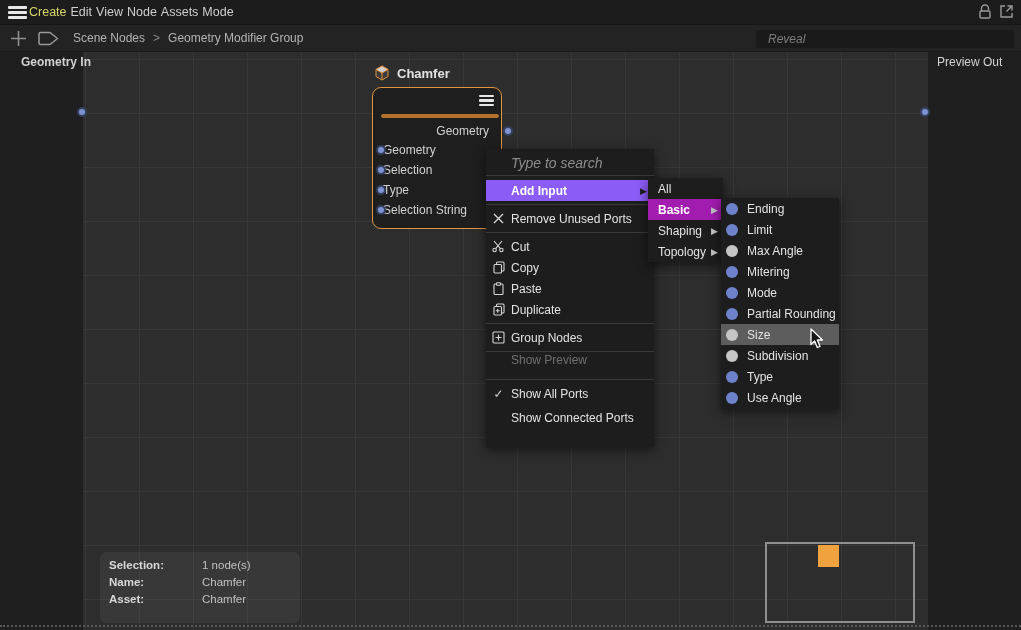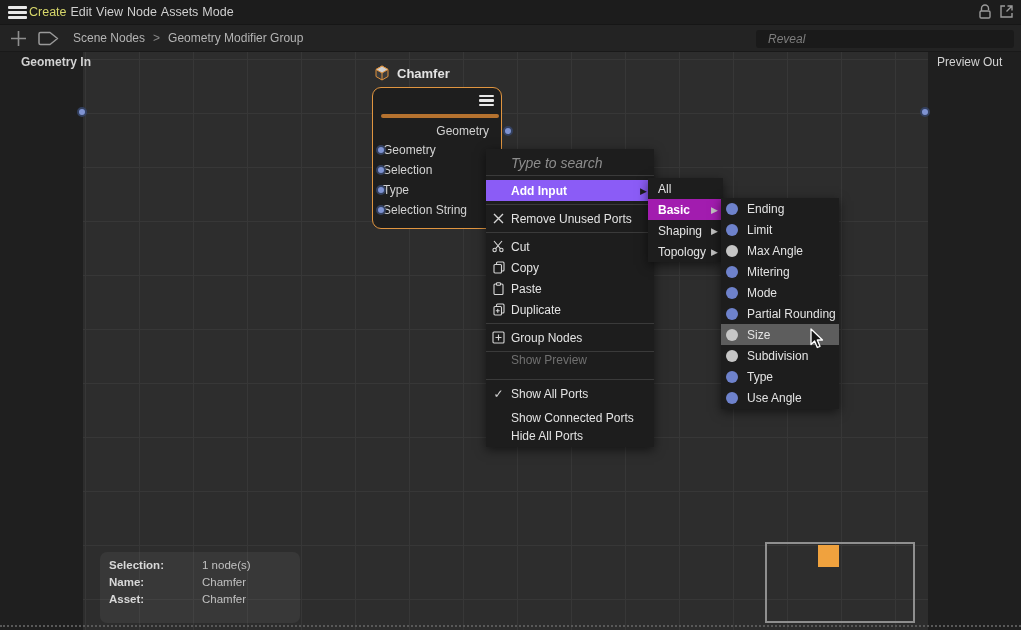--- a/index.html
+++ b/index.html
@@ -298,23 +298,20 @@
     </div>
     <div class="cm-sep" style="top:230px;"></div>
 
     <div class="cm-row withicon" style="top:234px;">
       <span class="ic">✓</span>
       <span class="lbl">Show All Ports</span>
     </div>
     <div class="cm-row" style="top:255px;align-items:flex-end;">
       <span class="lbl">Show Connected Ports</span>
     </div>
-    <div class="cm-row" style="top:276px;">
-      <span class="lbl">Hide All Ports</span>
-    </div>
   </div>
 
   <div class="menu" id="category-menu">
     <div class="cat-row" style="top:0;">
       <span class="lbl">All</span>
     </div>
     <div class="cat-row hl" style="top:21px;">
       <span class="lbl">Basic</span>
       <span class="arrow-r">▶</span>
     </div>

